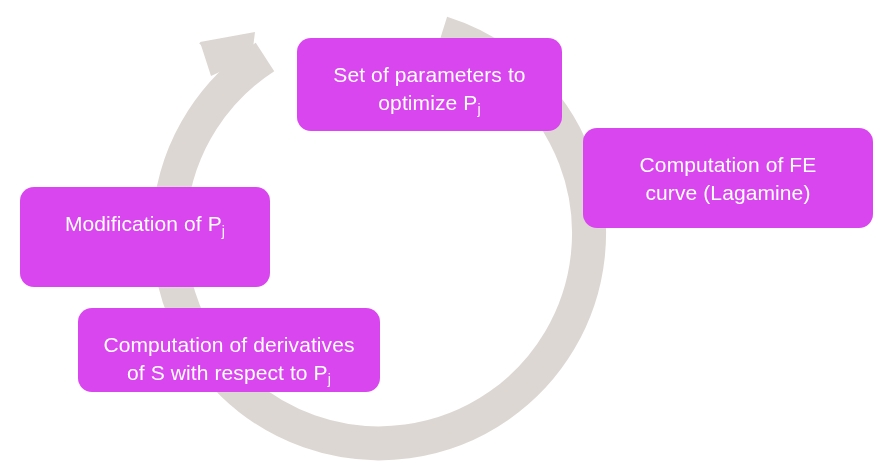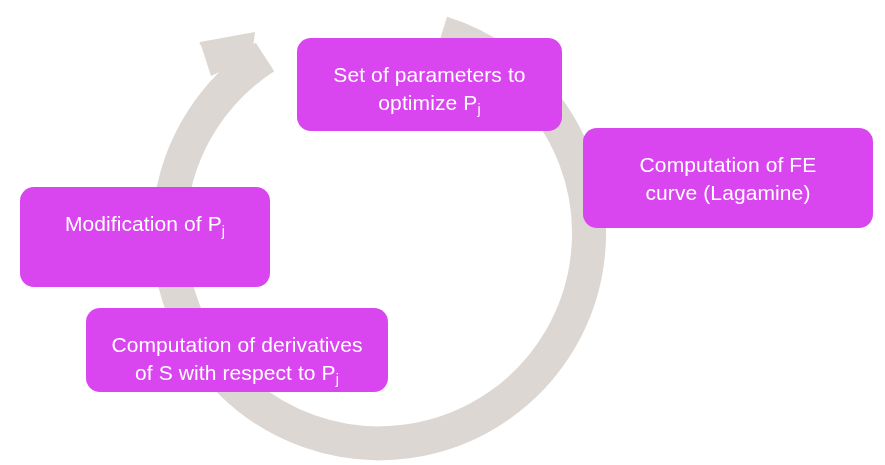--- a/index.html
+++ b/index.html
@@ -46,21 +46,21 @@
   .node sub {
     font-size: 0.68em;
     vertical-align: baseline;
     position: relative;
     top: 0.32em;
   }
   
   #node-top        { left: 297px; top: 38px;  width: 265px; height: 93px; }
   #node-right      { left: 583px; top: 128px; width: 290px; height: 100px; }
   #node-bottomright{ left: 505px; top: 307px; width: 295px; height: 85px; }
-  #node-bottomleft { left: 86px;  top: 308px; width: 302px; height: 84px; }
+  #node-bottomleft { left: 78px;  top: 308px; width: 302px; height: 84px; }
   #node-left       { left: 20px;  top: 143px; width: 250px; height: 100px; margin-top: 44px; }
 </style>
 </head>
 <body>
 
 <div id="canvas">
 
   <svg id="ring-layer" viewBox="0 0 885 465" aria-hidden="true">
 
     <g>

